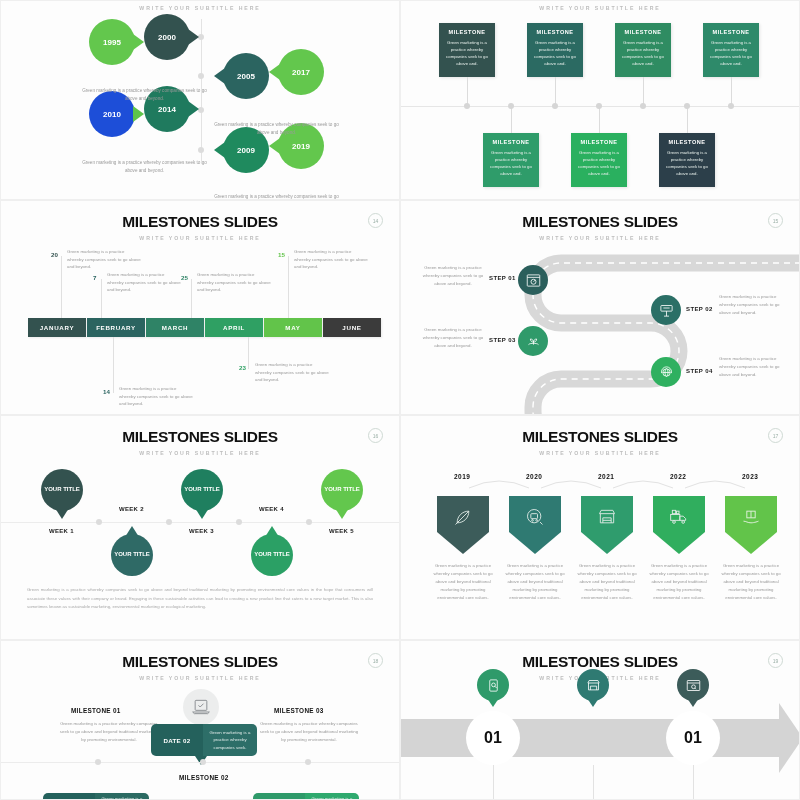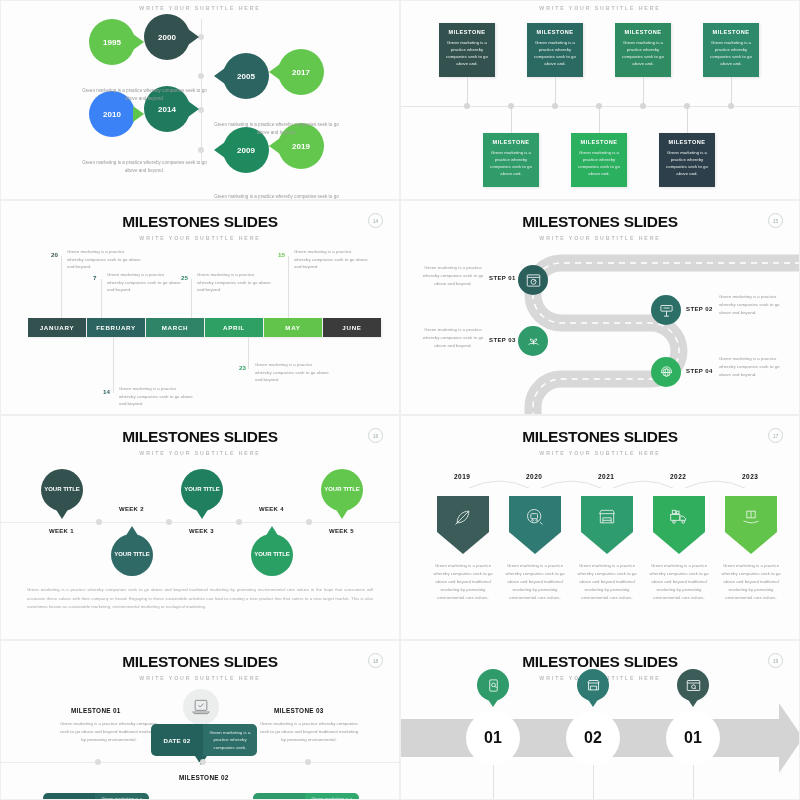--- a/index.html
+++ b/index.html
@@ -155,21 +155,21 @@
       </div>
     <div class="bubble right" style="left:143px;top:13px;background:#33524f;color:#33524f">
         <span>2000</span>
       </div>
     <div class="bubble left" style="left:222px;top:52px;background:#2b6460;color:#2b6460">
         <span>2005</span>
       </div>
     <div class="bubble left" style="left:277px;top:48px;background:#63c74d;color:#63c74d">
         <span>2017</span>
       </div>
-    <div class="bubble right" style="left:88px;top:90px;background:#3b82f6;color:#5ec44b">
+    <div class="bubble right" style="left:88px;top:90px;background:#1d4ed8;color:#5ec44b">
         <span>2010</span>
       </div>
     <div class="bubble right" style="left:143px;top:85px;background:#1f7a5e;color:#1f7a5e">
         <span>2014</span>
       </div>
     <div class="bubble left" style="left:222px;top:126px;background:#1f8a5e;color:#1f8a5e">
         <span>2009</span>
       </div>
     <div class="bubble left" style="left:277px;top:122px;background:#63c74d;color:#63c74d">
         <span>2019</span>
@@ -538,23 +538,20 @@
 
     <div class="s8-pin" style="left:176px;background:#2f7a72;color:#2f7a72">
       <span>
         <svg width="15" height="15" viewBox="0 0 24 24" fill="none" stroke="#fff" stroke-width="1.3">
           <path d="M3 8l2-4h14l2 4z"></path>
             <path d="M4 8v11h16V8"></path>
           <path d="M7 19v-6h10v6"></path>
           </svg>
         </span>
     </div>
-    <div class="s8-circ" style="left:165px">
-        <span>02</span>
-      </div>
     <div class="s8-stem" style="left:192px"></div>
 
     <div class="s8-pin" style="left:276px;background:#3c5c5a;color:#3c5c5a">
       <span>
         <svg width="15" height="15" viewBox="0 0 24 24" fill="none" stroke="#fff" stroke-width="1.3">
           <rect x="2" y="4" width="20" height="16" rx="1"></rect>
             <line x1="2" y1="8" x2="22" y2="8"></line>
           <circle cx="12" cy="14" r="3"></circle>
             <path d="M14 16l2 2"></path>
           </svg>

